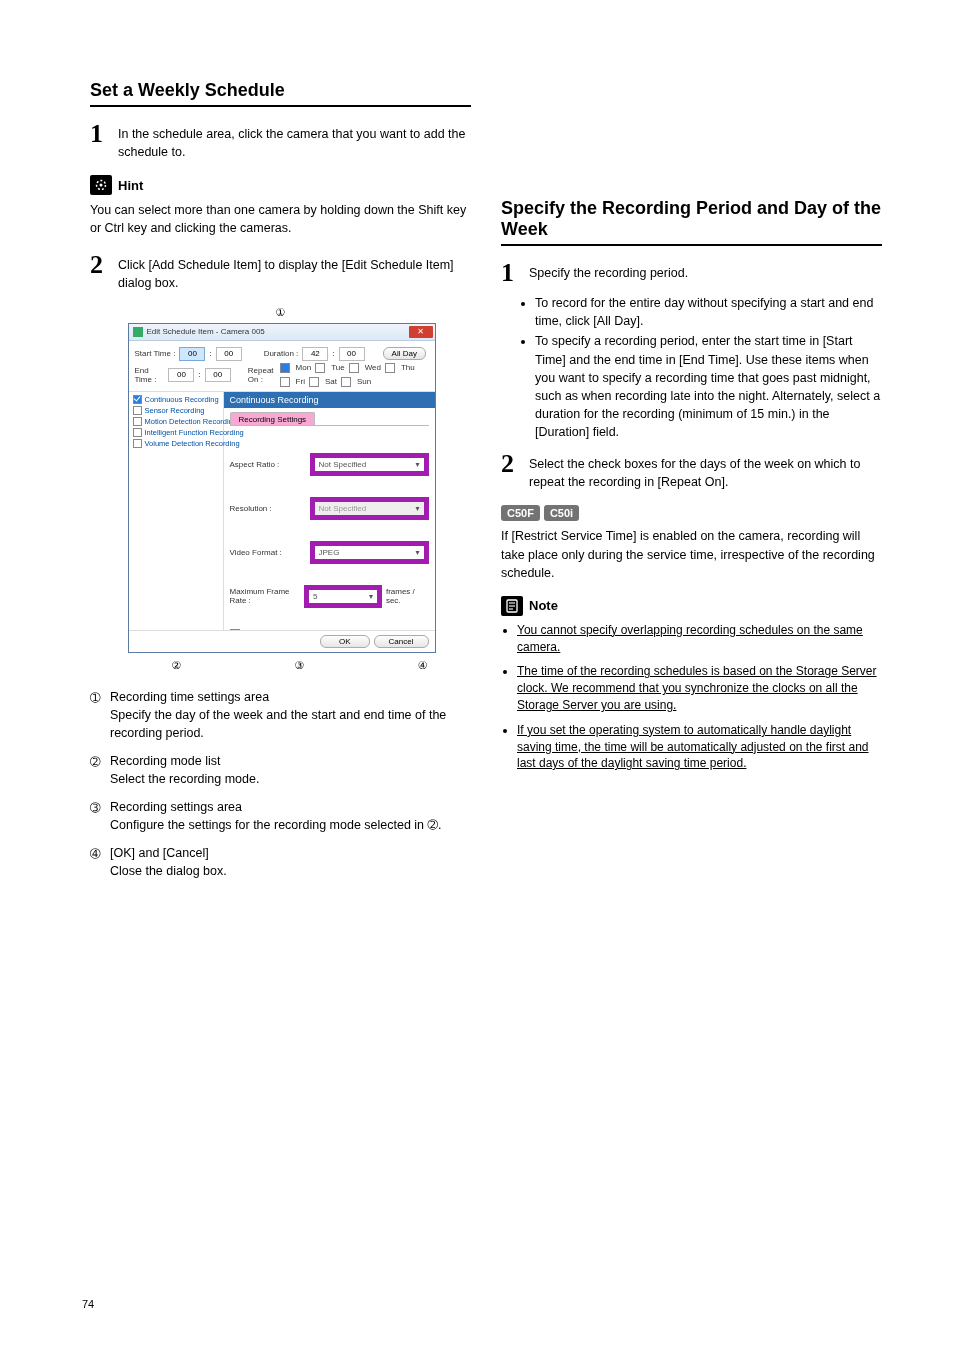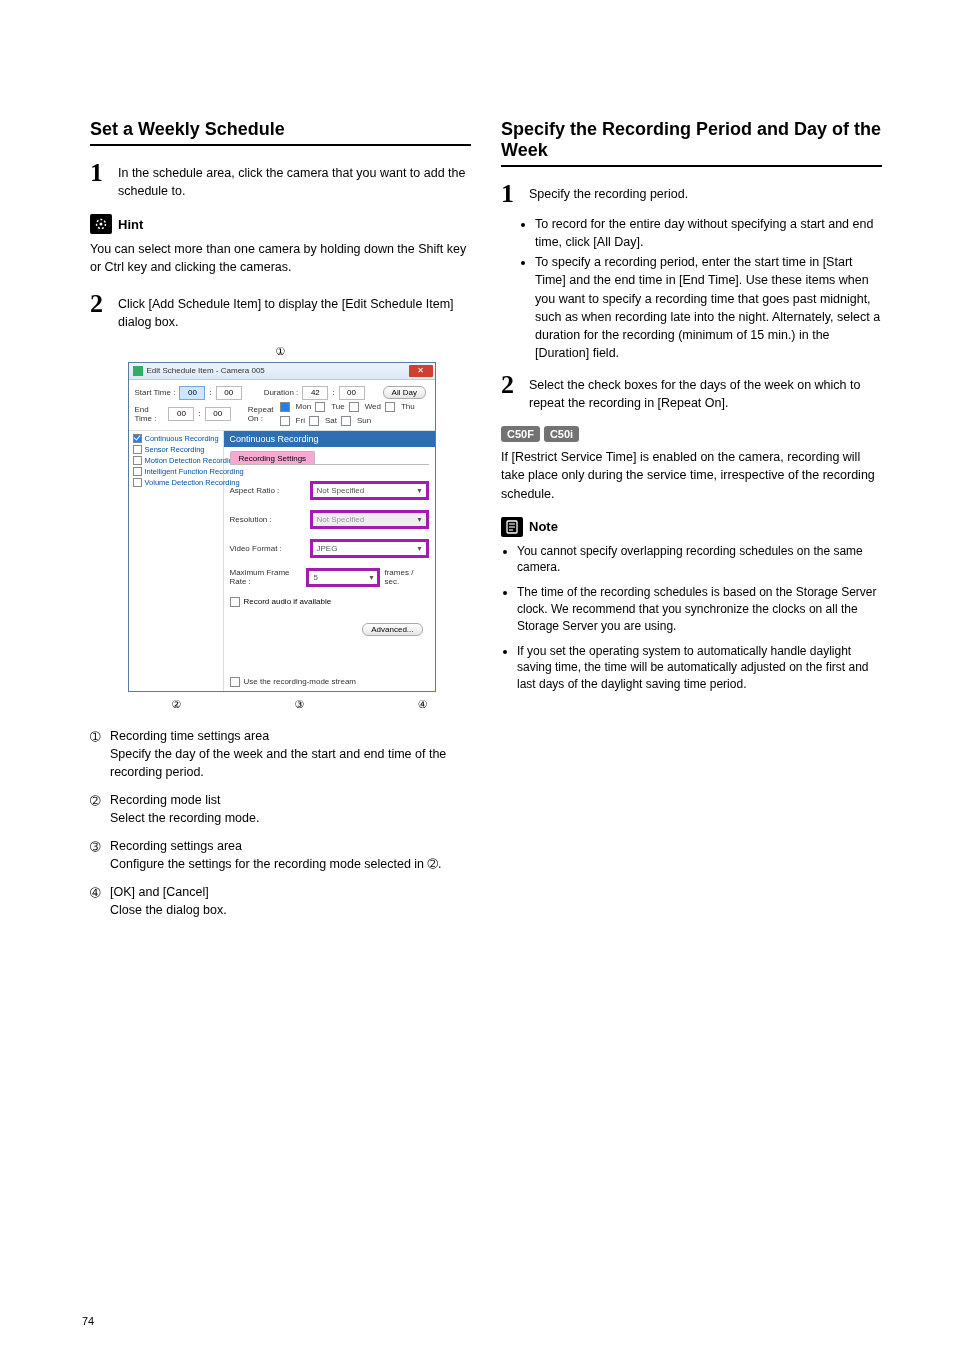--- a/index.html
+++ b/index.html
@@ -4,23 +4,24 @@
 <style>
   body {
     margin: 0;
     font-family: Arial, Helvetica, sans-serif;
     font-size: 12px;
     color: #000;
     width: 954px;
     background: #fff;
   }
   .page {
-    padding: 119px 72px 40px 90px;
+    padding: 80px 72px 40px 90px;
     display: flex;
     gap: 30px;
+    align-items: center;
   }
   .col {
     flex: 1;
     min-width: 0;
   }
   h2.section-title {
     font-size: 18px;
     font-weight: bold;
     margin: 0 0 4px 0;
   }
@@ -76,20 +77,21 @@
   }
   .note-list {
     list-style: disc;
     margin: 4px 0;
     padding-left: 16px;
   }
   .note-list li {
     font-size: 12px;
     line-height: 1.4;
     margin-bottom: 8px;
+    text-decoration: underline;
   }
   .badge-row {
     display: flex;
     gap: 4px;
     margin: 14px 0 6px 0;
   }
   .badge {
     background: #737373;
     color: #fff;
     font-size: 11px;
@@ -113,21 +115,21 @@
     font-size: 12.5px;
   }
   .circled-desc {
     font-size: 12.5px;
     line-height: 1.45;
     margin-top: 2px;
   }
   .pagenum {
     position: absolute;
     left: 82px;
-    bottom: 23px;
+    bottom: 40px;
     font-size: 11px;
   }
   .page-wrap {
     position: relative;
     width: 954px;
     height: 1350px;
   }
 
   
   .shot-wrap {
@@ -203,24 +205,24 @@
   .bluehdr {
     background:#2e6fb3; color:#fff; font-size:9px; padding:3px 6px;
   }
   .tabrow { padding: 4px 6px 0 6px; }
   .tab {
     display:inline-block; border:1px solid #bbb; border-bottom:none; background:#f9a8d4;
     padding:2px 8px; font-size:8px; border-radius:2px 2px 0 0;
   }
   .tabline { border-bottom:1px solid #bbb; margin: -1px 6px 4px 6px;}
   .formarea { padding: 2px 6px; }
-  .frow { display:flex; align-items:center; margin:10px 0;}
+  .frow { display:flex; align-items:center; margin:21px 0;}
   .frow .lbl { width: 80px; font-size:8px; color:#333;}
   .frow .fld {
-    flex:1; border:3px solid #a21caf; background:#fff; height:13px; font-size:8px; color:#555;
+    flex:1; border:5px solid #a21caf; background:#fff; height:13px; font-size:8px; color:#555;
     display:flex; align-items:center; padding:0 4px; justify-content:space-between;
   }
   .frow .fld.dis { background:#eee; color:#999;}
   .carrot { font-size:8px; color:#555;}
   .unit { font-size:8px; color:#333; margin-left:4px;}
   .cb2 { width:8px; height:8px; border:1px solid #888; display:inline-block; margin-right:4px;}
   .advrow { text-align:right; padding:6px 6px 0 0;}
   .dlg-foot {
     border-top:1px solid #ddd; padding:4px 6px; display:flex; align-items:center;
     justify-content: space-between;
@@ -392,20 +394,24 @@
           <div style="flex:1"></div>
           <div class="dlg-foot" style="border-top:none;">
             <span class="cb-wrap">
                     <span class="cb2"></span>
                     <span>Use the recording-mode stream</span>
                   </span>
           </div>
         </div>
       </div>
 
+      <div class="dlg-foot" style="justify-content:flex-end; gap:4px;">
+        <span class="btn-mini" style="padding:1px 18px">OK</span>
+        <span class="btn-mini" style="padding:1px 14px">Cancel</span>
+      </div>
     </div>
 
     <div class="callout-row">
       <span>②</span>
       <span>③</span>
       <span>④</span>
     </div>
   </div>
 
   <div class="circled-list">

